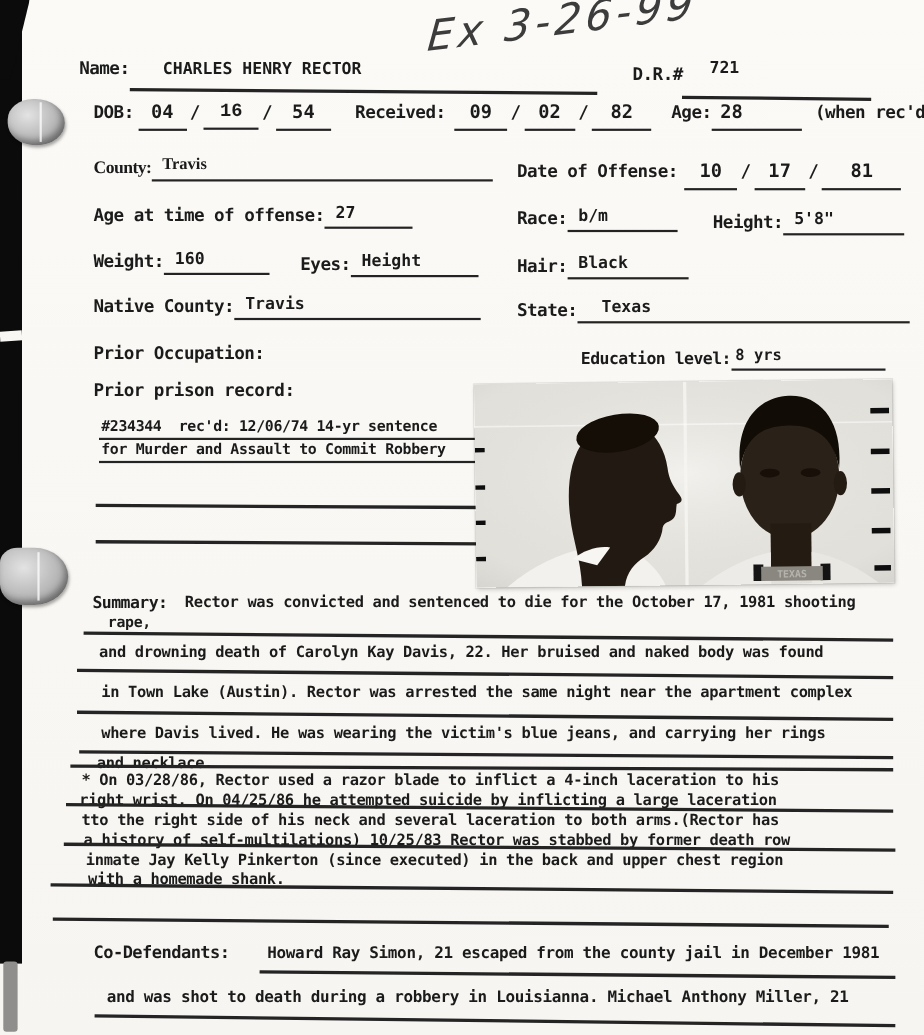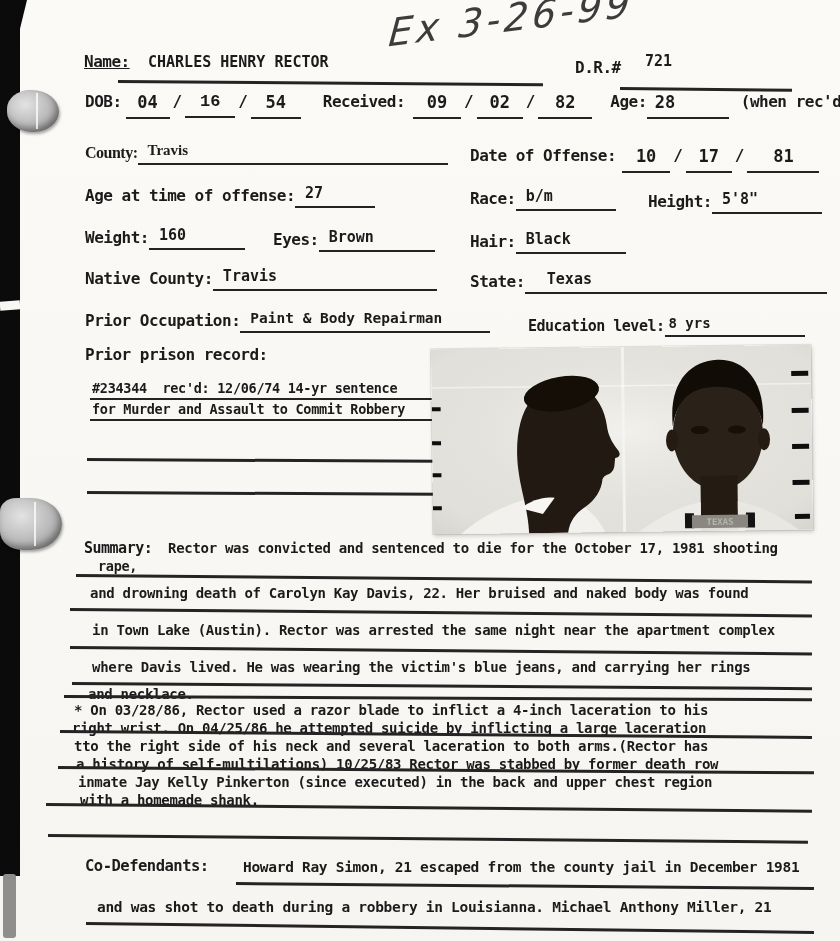--- a/index.html
+++ b/index.html
@@ -41,21 +41,21 @@
 <body>
 
 <div class="edgeband"></div>
 <div class="edgenotch"></div>
 <div class="edgetail"></div>
 <div class="tab tab1"></div>
 <div class="tab tab2"></div>
 
 <div class="annotation">Ex 3-26-99</div>
 
-<span class="abs lbl" style="left:84px;top:54px;text-decoration:underline;">Name:</span>
+<span class="abs lbl" style="left:72px;top:54px;">Name:</span>
 <span class="abs val" style="left:148px;top:55px;">CHARLES HENRY RECTOR</span>
 <div class="rule" style="left:118px;top:80px;width:425px;transform:rotate(0.45deg);"></div>
 <span class="abs lbl" style="left:575px;top:60px;">D.R.#</span>
 <span class="abs val" style="left:645px;top:54px;">721</span>
 <div class="rule" style="left:620px;top:87px;width:172px;transform:rotate(0.6deg);"></div>
 
 <div class="abs frow" style="left:85px;top:92px;">
   <span class="lbl" style="margin-top:2px;">DOB:</span>
   <span class="seg" style="width:44px;margin-left:4px;">04</span>
   <span class="slash">/</span>
@@ -98,39 +98,38 @@
   <span class="lbl" style="margin-top:2px;">Height:</span>
   <span class="uval val" style="width:92px;">5'8"</span>
 </div>
 
 <div class="abs frow" style="left:85px;top:228px;">
   <span class="lbl" style="margin-top:2px;">Weight:</span>
   <span class="uval val" style="width:78px;">160</span>
 </div>
 <div class="abs frow" style="left:273px;top:230px;">
   <span class="lbl" style="margin-top:2px;">Eyes:</span>
-  <span class="uval val" style="width:98px;">Brown</span>
+  <span class="uval val" style="width:98px;">Height</span>
 </div>
 <div class="abs frow" style="left:470px;top:232px;">
   <span class="lbl" style="margin-top:2px;">Hair:</span>
   <span class="uval val" style="width:92px;">Black</span>
 </div>
 
 <div class="abs frow" style="left:85px;top:269px;">
   <span class="lbl" style="margin-top:2px;">Native County:</span>
   <span class="uval val" style="width:206px;">Travis</span>
 </div>
 <div class="abs frow" style="left:470px;top:272px;">
   <span class="lbl" style="margin-top:2px;">State:</span>
   <span class="uval val" style="width:272px;padding-left:22px;">Texas</span>
 </div>
 
 <div class="abs frow" style="left:85px;top:311px;">
   <span class="lbl" style="margin-top:2px;">Prior Occupation:</span>
-  <span class="uval val" style="width:232px;font-size:14.5px;">Paint &amp; Body Repairman</span>
 </div>
 <div class="abs frow" style="left:528px;top:316px;justify-content:space-between;">
   <span class="lbl-s" style="margin-top:3px;">Education level:</span>
   <span class="uval val" style="width:128px;font-size:14px;padding-left:4px;">8 yrs</span>
 </div>
 
 <span class="abs lbl" style="left:85px;top:347px;">Prior prison record:</span>
 <div class="abs" style="left:90px;top:380px;width:350px;">
   <div class="prisonline">#234344  rec'd: 12/06/74 14-yr sentence</div>
   <div class="prisonline" style="border-bottom-width:2.4px;">for Murder and Assault to Commit Robbery</div>

